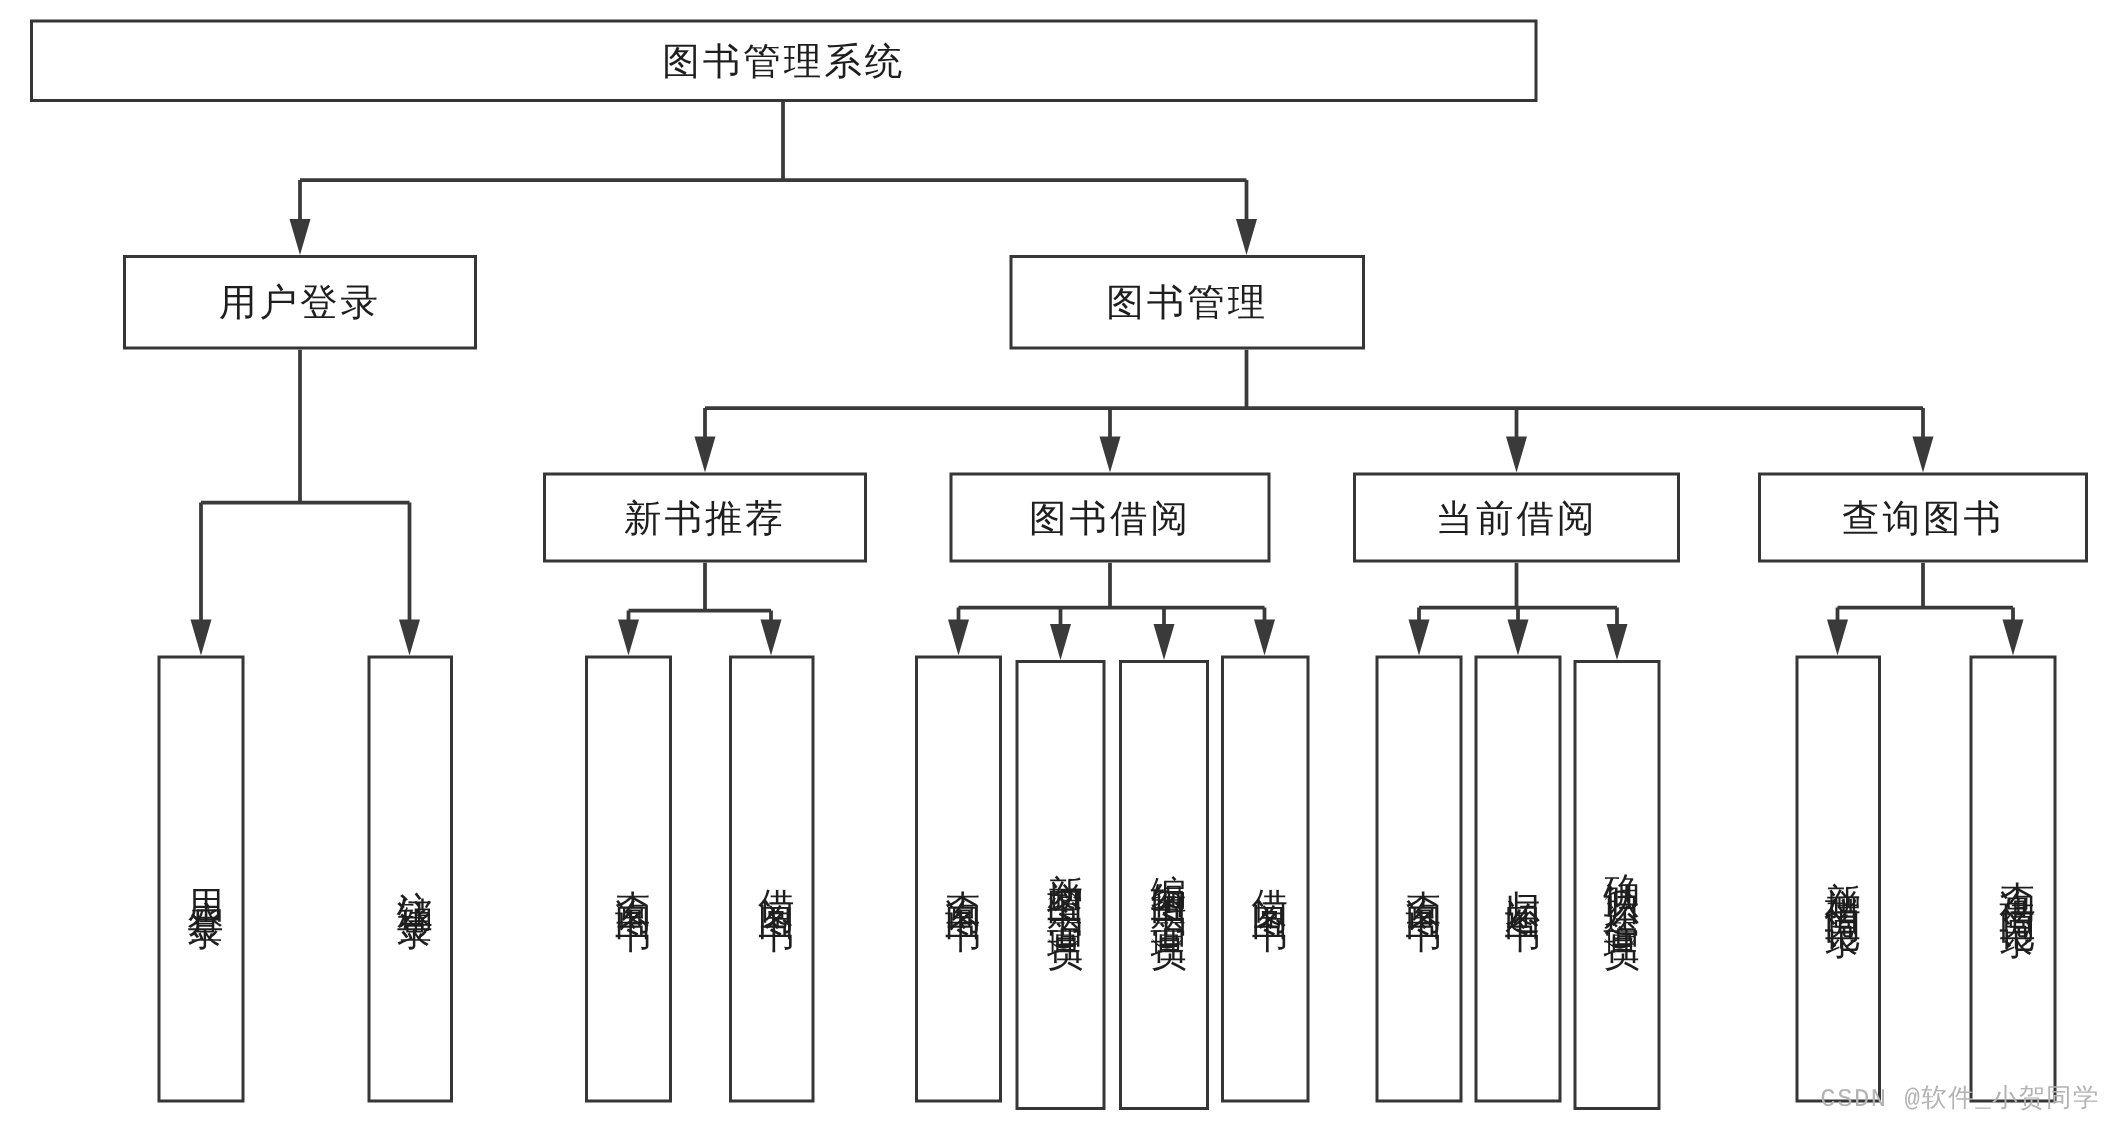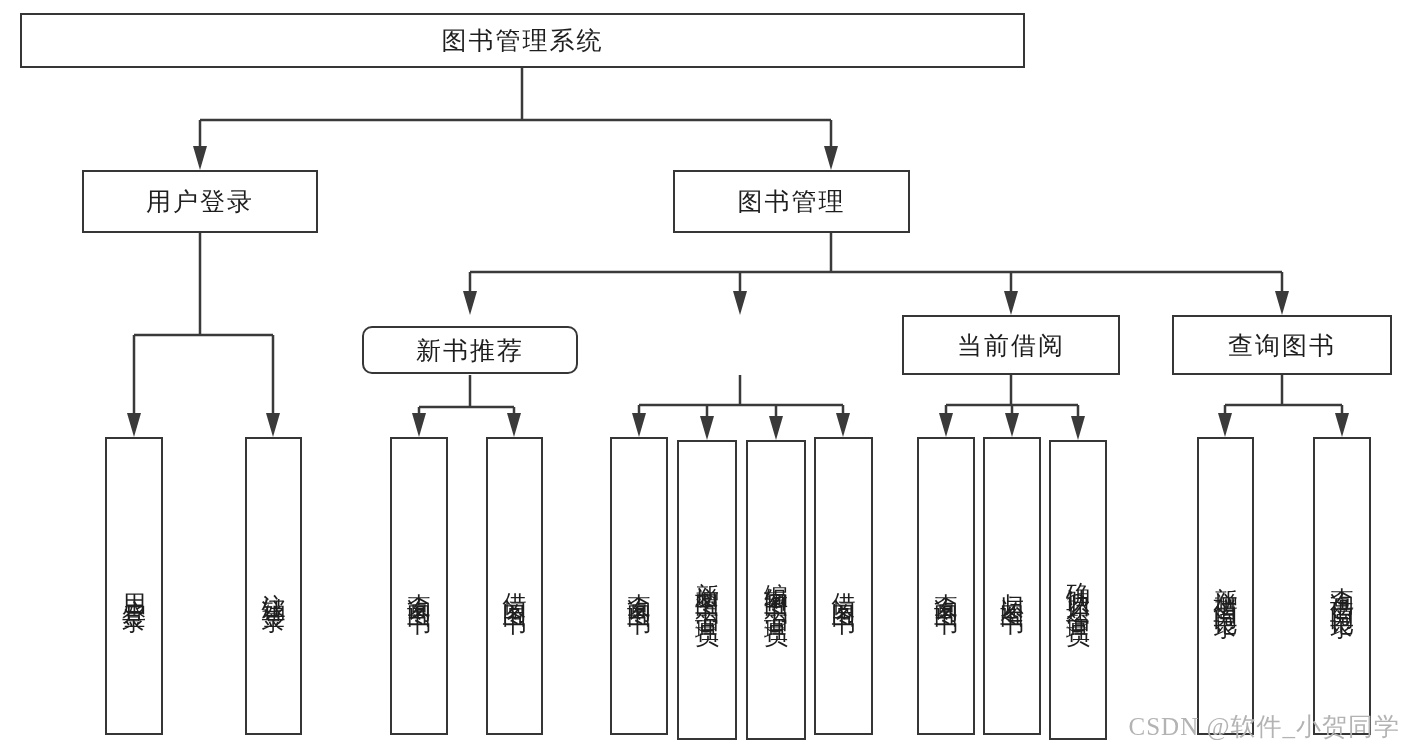--- a/index.html
+++ b/index.html
@@ -1,20 +1,20 @@
 <!DOCTYPE html>
 <html lang="zh"><head>
 <meta charset="utf-8">
 <style>
   html,body{margin:0;padding:0;background:#ffffff;}
   .canvas{
     position:relative;
     width:1405px;height:747px;
     background:#ffffff;
-    font-family:Liberation Serif, serif;
+    font-family:Liberation Mono, monospace;
     overflow:hidden;
   }
   .connectors{position:absolute;left:0;top:0;width:1405px;height:747px;}
   .connectors path{stroke:#3a3a3a;stroke-width:2.5;fill:none;}
   .connectors polygon{fill:#3a3a3a;stroke:none;}
   .node{
     position:absolute;
     background:#ffffff;
     border:2.5px solid #363636;
     box-sizing:border-box;
@@ -27,21 +27,21 @@
     text-orientation:mixed;
     font-size:24px;
     letter-spacing:6px;
     line-height:1;
     white-space:nowrap;
     color:#1e1e1e;
   }
   .watermark{
     position:absolute;
     right:5px;bottom:4px;
-    font-size:25px;
+    font-size:17px;
     letter-spacing:1px;
     color:#b3b3b3;
     z-index:5;
     white-space:nowrap;
   }
 </style>
 </head>
 <body>
 
 <div class="canvas">
@@ -80,21 +80,22 @@
     <path d="M1282 375 V405 M1225 405 H1342 M1225 405 V415 M1342 405 V415"></path>
     <polygon points="1218,413 1232,413 1225,437"></polygon>
     <polygon points="1335,413 1349,413 1342,437"></polygon>
   </svg>
 
   <div class="node hbox" style="left:20px;top:13px;width:1005px;height:55px;">图书管理系统</div>
 
   <div class="node hbox" style="left:82px;top:170px;width:236px;height:63px;">用户登录</div>
   <div class="node hbox" style="left:673px;top:170px;width:237px;height:63px;">图书管理</div>
 
-  <div class="node hbox" style="left:362px;top:326px;width:216px;height:48px;border-radius:10px;">新书推荐</div>
+  <div class="node hbox" style="left:362px;top:315px;width:216px;height:60px;">新书推荐</div>
+  <div class="node hbox" style="left:633px;top:315px;width:214px;height:60px;">图书借阅</div>
   <div class="node hbox" style="left:902px;top:315px;width:218px;height:60px;">当前借阅</div>
   <div class="node hbox" style="left:1172px;top:315px;width:220px;height:60px;">查询图书</div>
 
   <div class="node leaf" style="left:105px;top:437px;width:58px;height:298px;">
     <span class="vtext">用户登录</span>
   </div>
   <div class="node leaf" style="left:245px;top:437px;width:57px;height:298px;">
     <span class="vtext">注销登录</span>
   </div>
 

